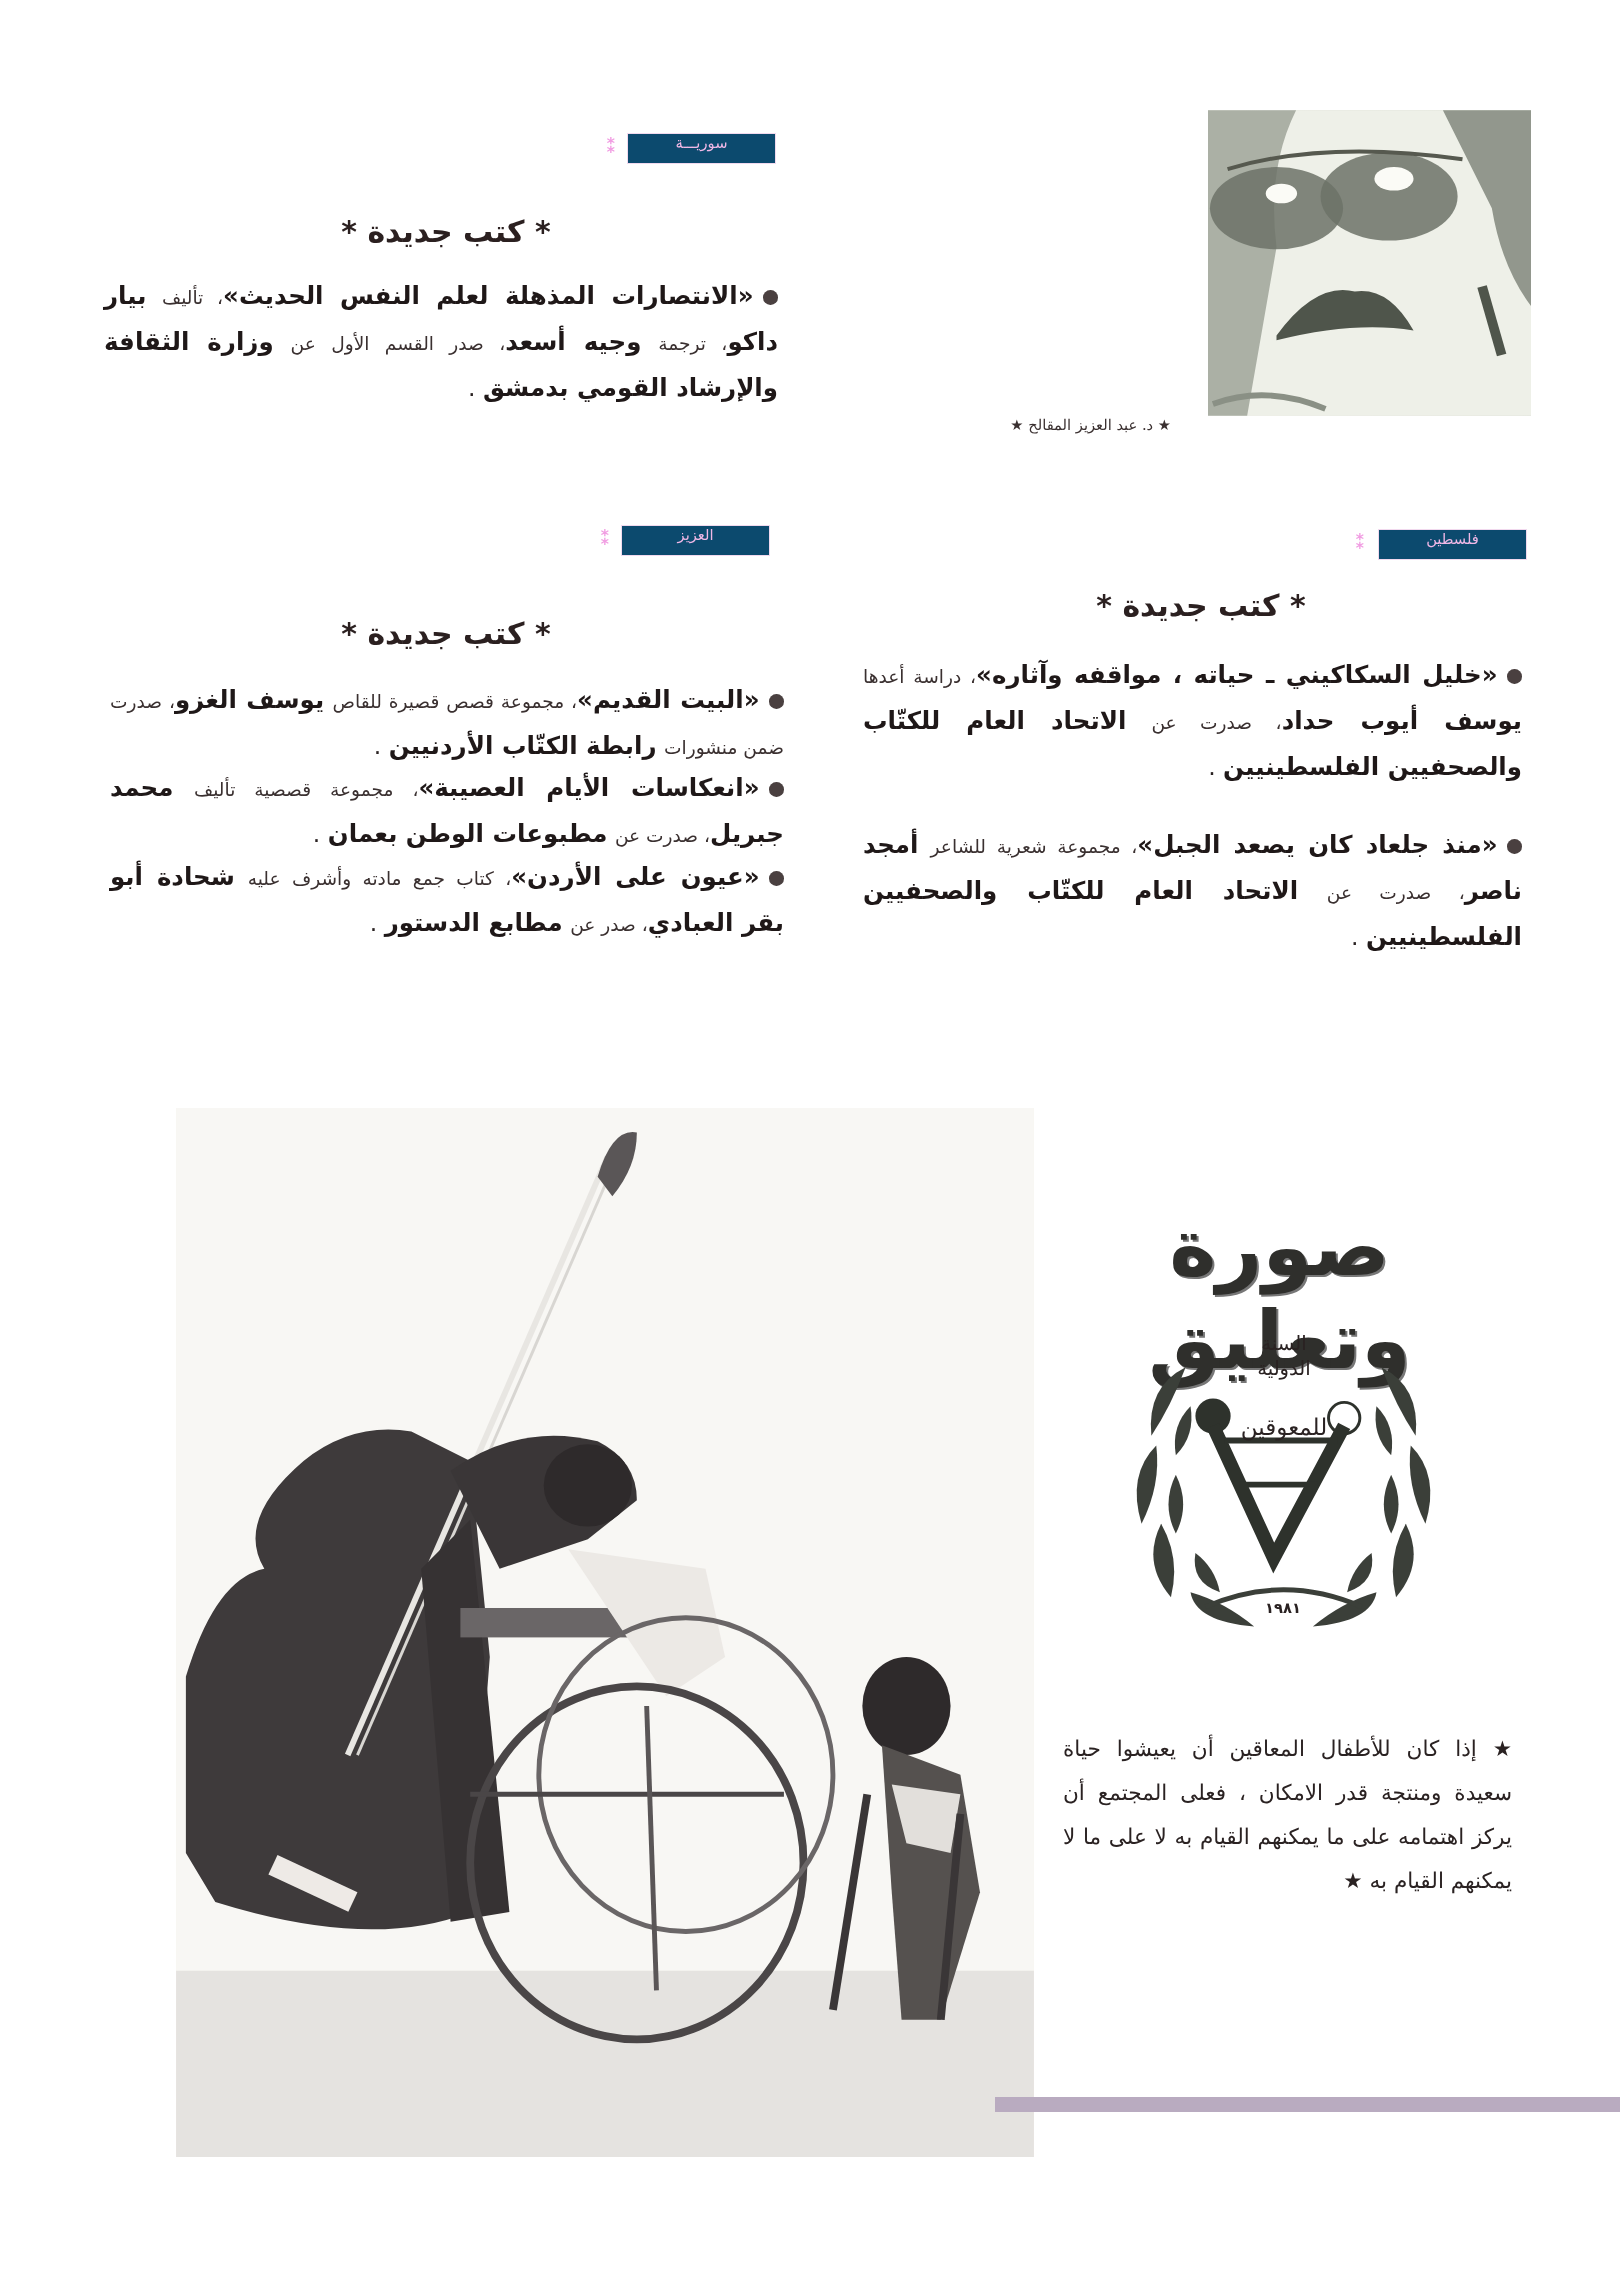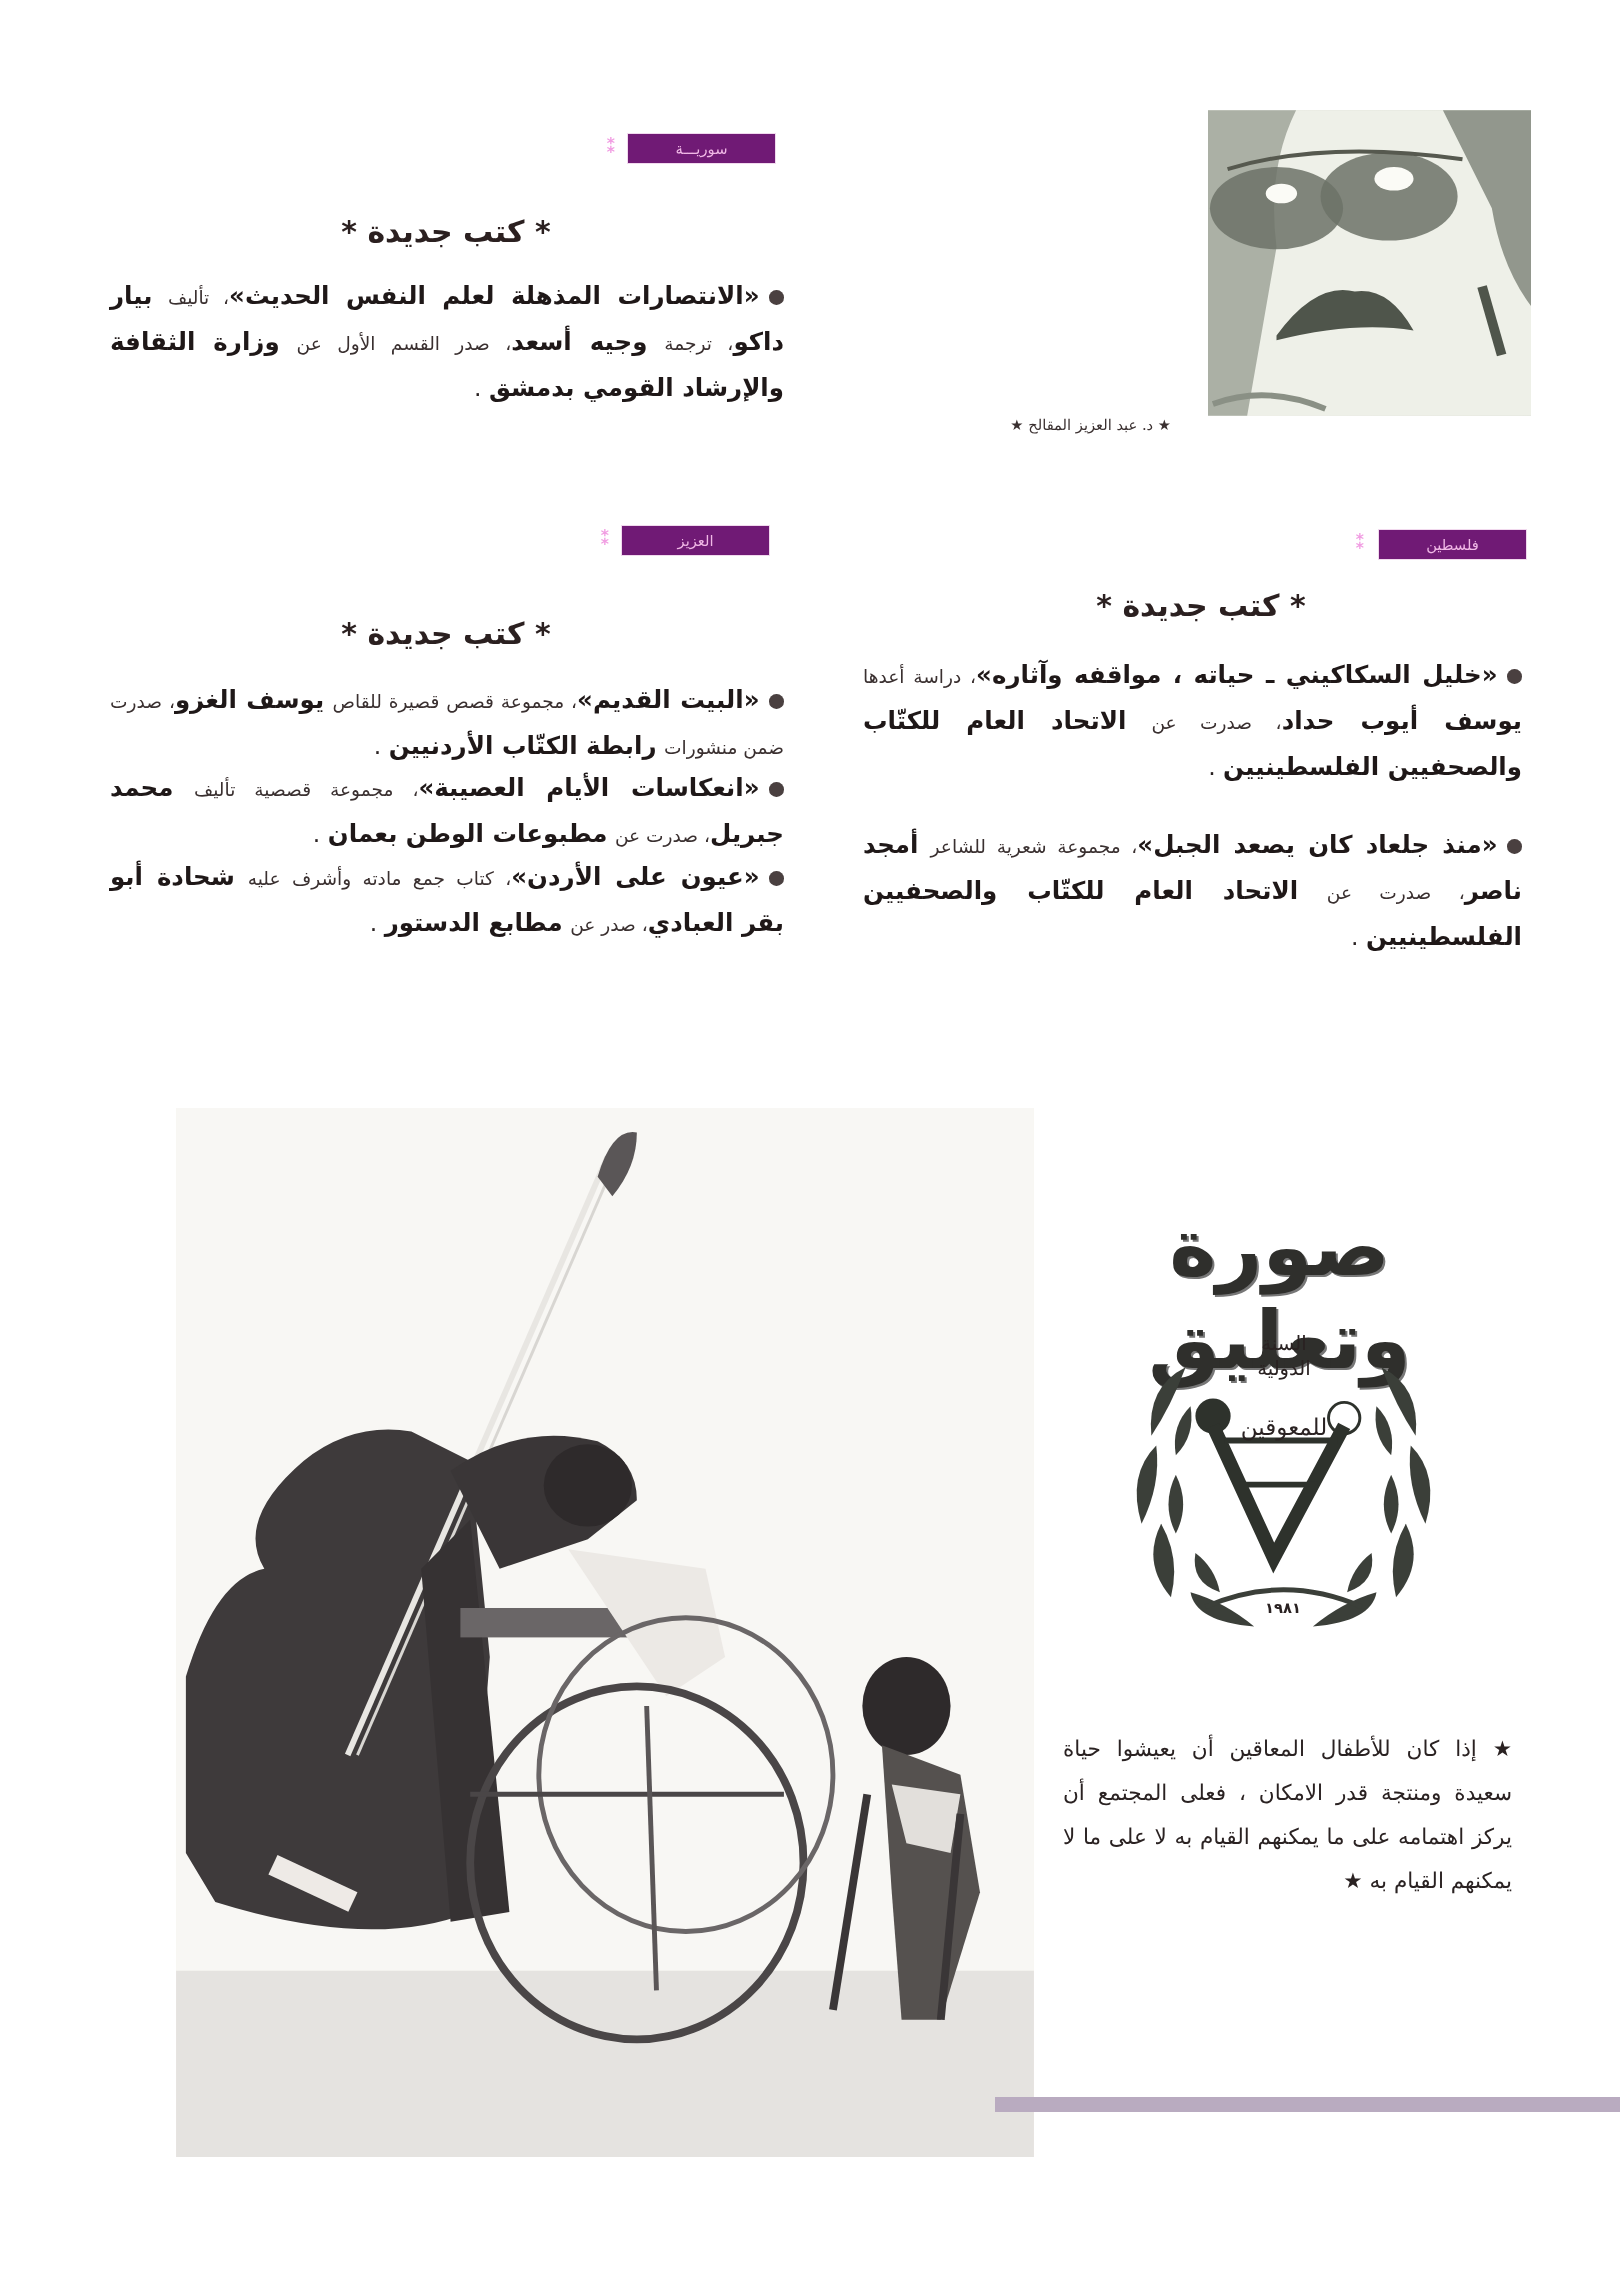--- a/index.html
+++ b/index.html
@@ -2,22 +2,22 @@
 <html><head>
 <meta charset="utf-8">
 <style>
   html, body { margin: 0; padding: 0; }
   body {
     width: 1620px; height: 2292px; background: #ffffff; position: relative; overflow: hidden;
     font-family: "DejaVu Sans", sans-serif; color: #2a2222;
   }
   .abs { position: absolute; }
   .tag {
-    position: absolute; height: 29px; border: 1px solid #f1d9ee; background: #701a75;
-    display: flex; align-items: center; justify-content: center; direction: rtl;
+    position: absolute; height: 29px; border: 1px solid #f1d9ee; background: #0c4a6e;
+    display: flex; justify-content: center; direction: rtl;
     color: #f0b8e6; font-size: 14.7px; letter-spacing: 2px;
   }
   .tag-mark { position: absolute; color: #f19ce2; font-size: 19.6px; font-weight: bold; }
   .heading { position: absolute; direction: rtl; text-align: center; font-weight: bold; font-size: 30px; color: #2b2020; }
   .para { font-size: 23.5px; line-height: 44px; direction: rtl; text-align: justify; text-align-last: right; }
   .para b { font-weight: bold; font-size: 24.5px; color: #1f1818; }
   .para .lt { font-weight: normal; font-size: 18.6px; color: #3a3030; }
   .bullet { display: inline-block; width: 14.7px; height: 14.7px; border-radius: 50%; background: #4a4040; margin-left: 9.8px; vertical-align: middle; }
   .caption { font-family: "DejaVu Serif", serif; font-size: 14.7px; color: #3a3030; direction: rtl; }
   .portrait { background: linear-gradient(160deg, #e9ece2 0%, #cfd3c7 40%, #f3f3ec 70%, #dcdfd5 100%); overflow: hidden; }
@@ -29,21 +29,21 @@
 </head>
 <body>
 
 <div class="tag" style="left:627px; top:133px; width:147px;">
   <span>سوريـــة</span>
 </div>
 <span class="tag-mark" style="left:606px; top:135px;">⁑</span>
 
 <div class="heading" style="left:108px; top:214px; width:676px;">* كتب جديدة *</div>
 
-<div class="abs para" style="left:110px; top:274px; width:674px;">
+<div class="abs para" style="left:104px; top:274px; width:674px;">
   <span class="bullet"></span><b>«الانتصارات المذهلة لعلم النفس الحديث»</b><span class="lt">، تأليف</span> <b>بيار داكو</b><span class="lt">، ترجمة</span> <b>وجيه أسعد</b><span class="lt">، صدر القسم الأول عن</span> <b>وزارة الثقافة والإرشاد القومي بدمشق</b><span> .</span>
 </div>
 
 <div class="abs portrait" style="left:1208px; top:110px; width:323px; height:306px;">
   <svg width="323" height="306" viewBox="0 0 330 312">
     <rect width="330" height="312" fill="#eef0e8"></rect>
     <path d="M0 0 L90 0 Q60 60 70 140 L40 312 L0 312 Z" fill="#8e9489" opacity="0.7"></path>
     <path d="M240 0 L330 0 L330 200 Q300 160 290 100 Z" fill="#7b8176" opacity="0.8"></path>
     <ellipse cx="70" cy="100" rx="68" ry="42" fill="#6c7267" opacity="0.85"></ellipse>
     <ellipse cx="185" cy="88" rx="70" ry="45" fill="#6c7267" opacity="0.85"></ellipse>

